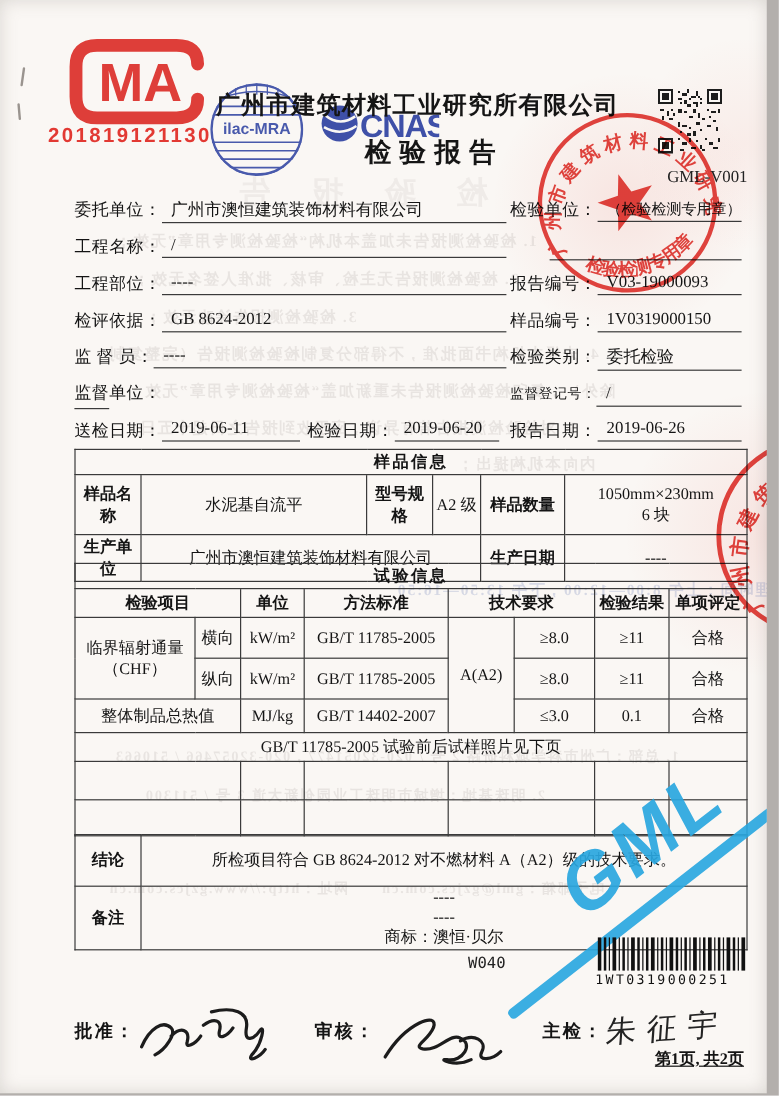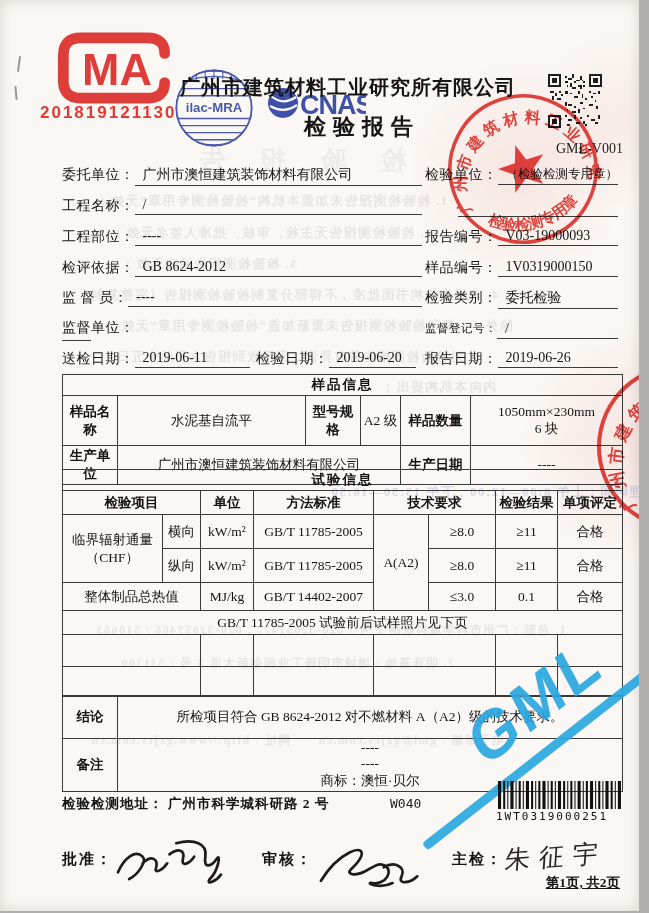--- a/index.html
+++ b/index.html
@@ -441,24 +441,20 @@
       </td>
     </tr>
   </tbody>
     </table>
 
   <div class="gml-wrap">
     <div class="gml-bar"></div>
     <div class="gml-text">GML</div>
   </div>
 
-  <div class="addr-line">
-    <span>检验检测地址：</span>
-    <span>广州市科学城科研路 2 号</span>
-  </div>
   <div class="station">W040</div>
 
   <svg class="barcode" width="124" height="28" viewBox="0 0 120 26" preserveAspectRatio="none" fill="#111">
     <rect x="0" y="0" width="3" height="26"></rect>
       <rect x="5" y="0" width="2" height="26"></rect>
       <rect x="9" y="0" width="1" height="26"></rect>
     <rect x="12" y="0" width="3" height="26"></rect>
       <rect x="17" y="0" width="1" height="26"></rect>
       <rect x="20" y="0" width="2" height="26"></rect>
     <rect x="24" y="0" width="1" height="26"></rect>

